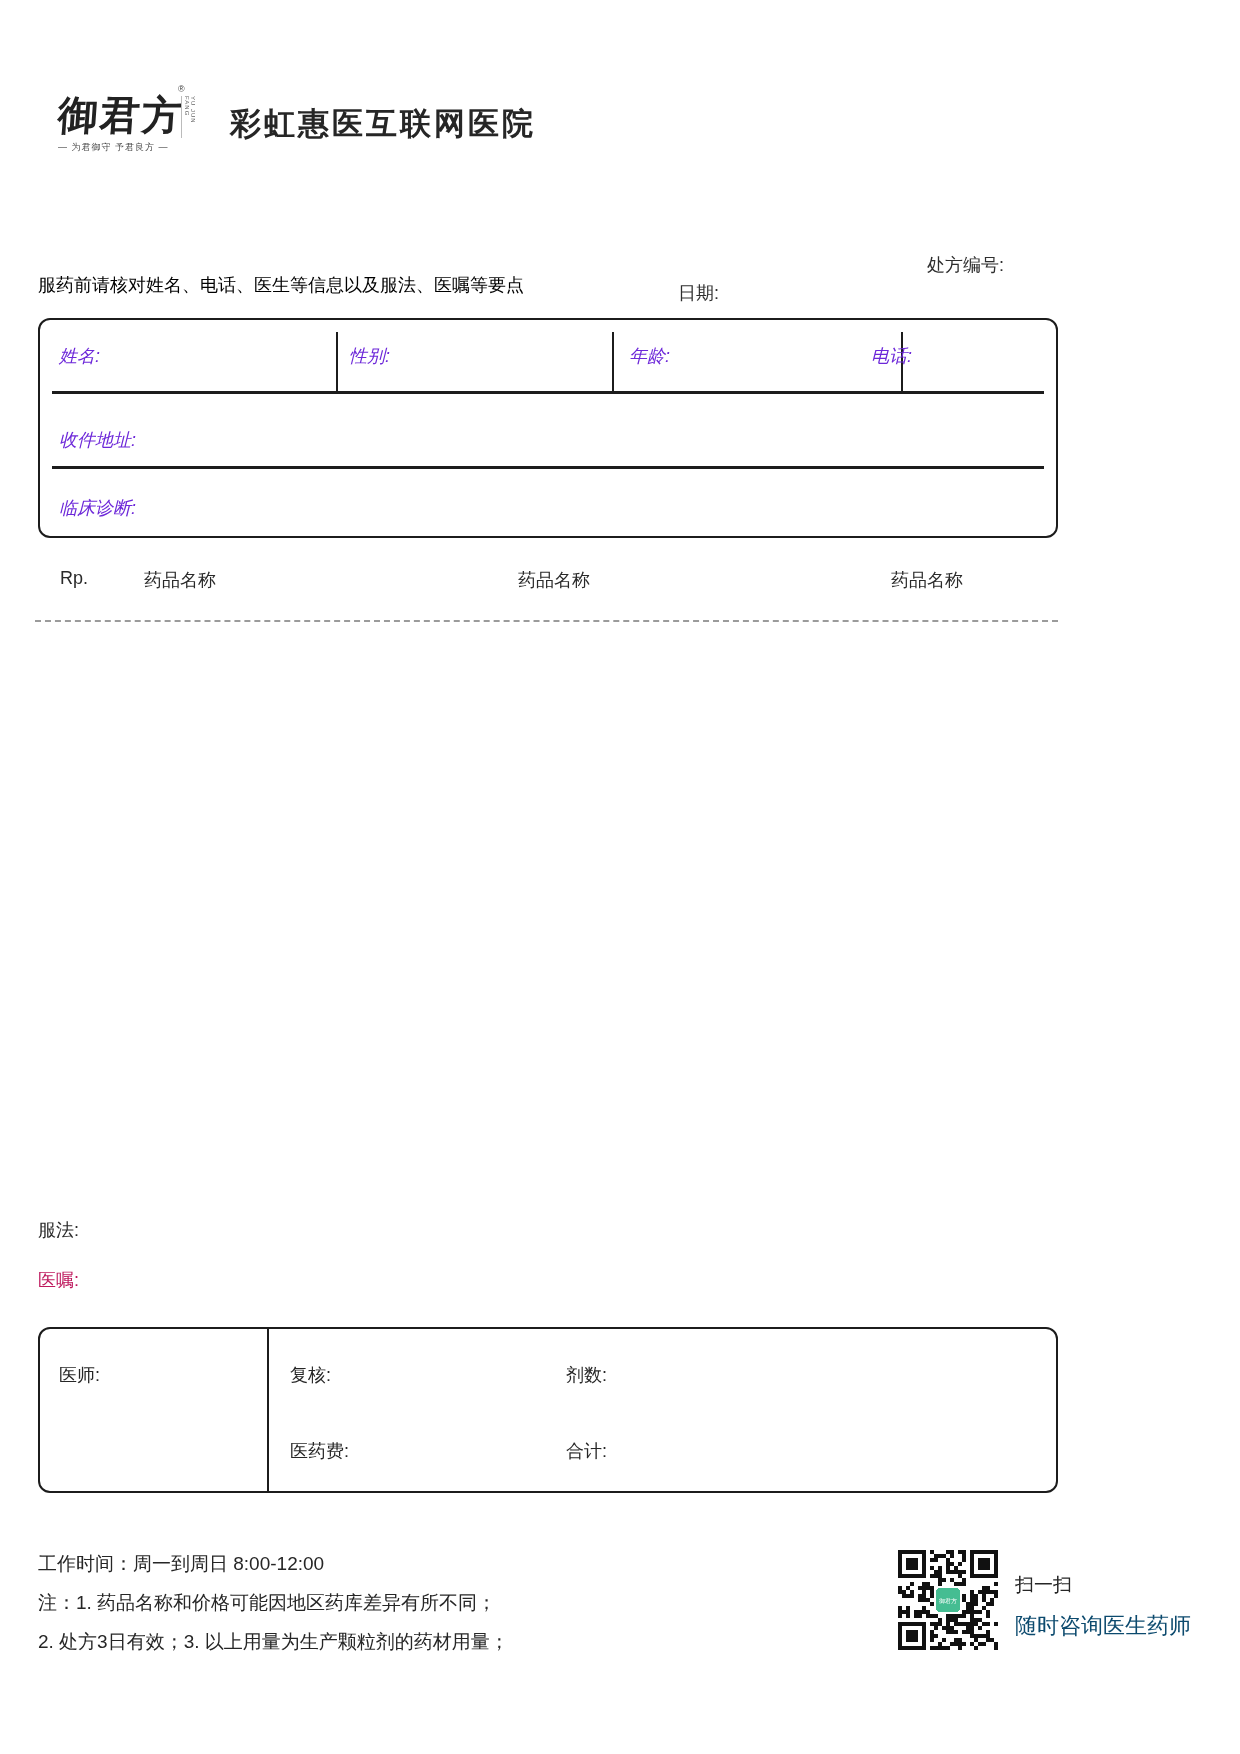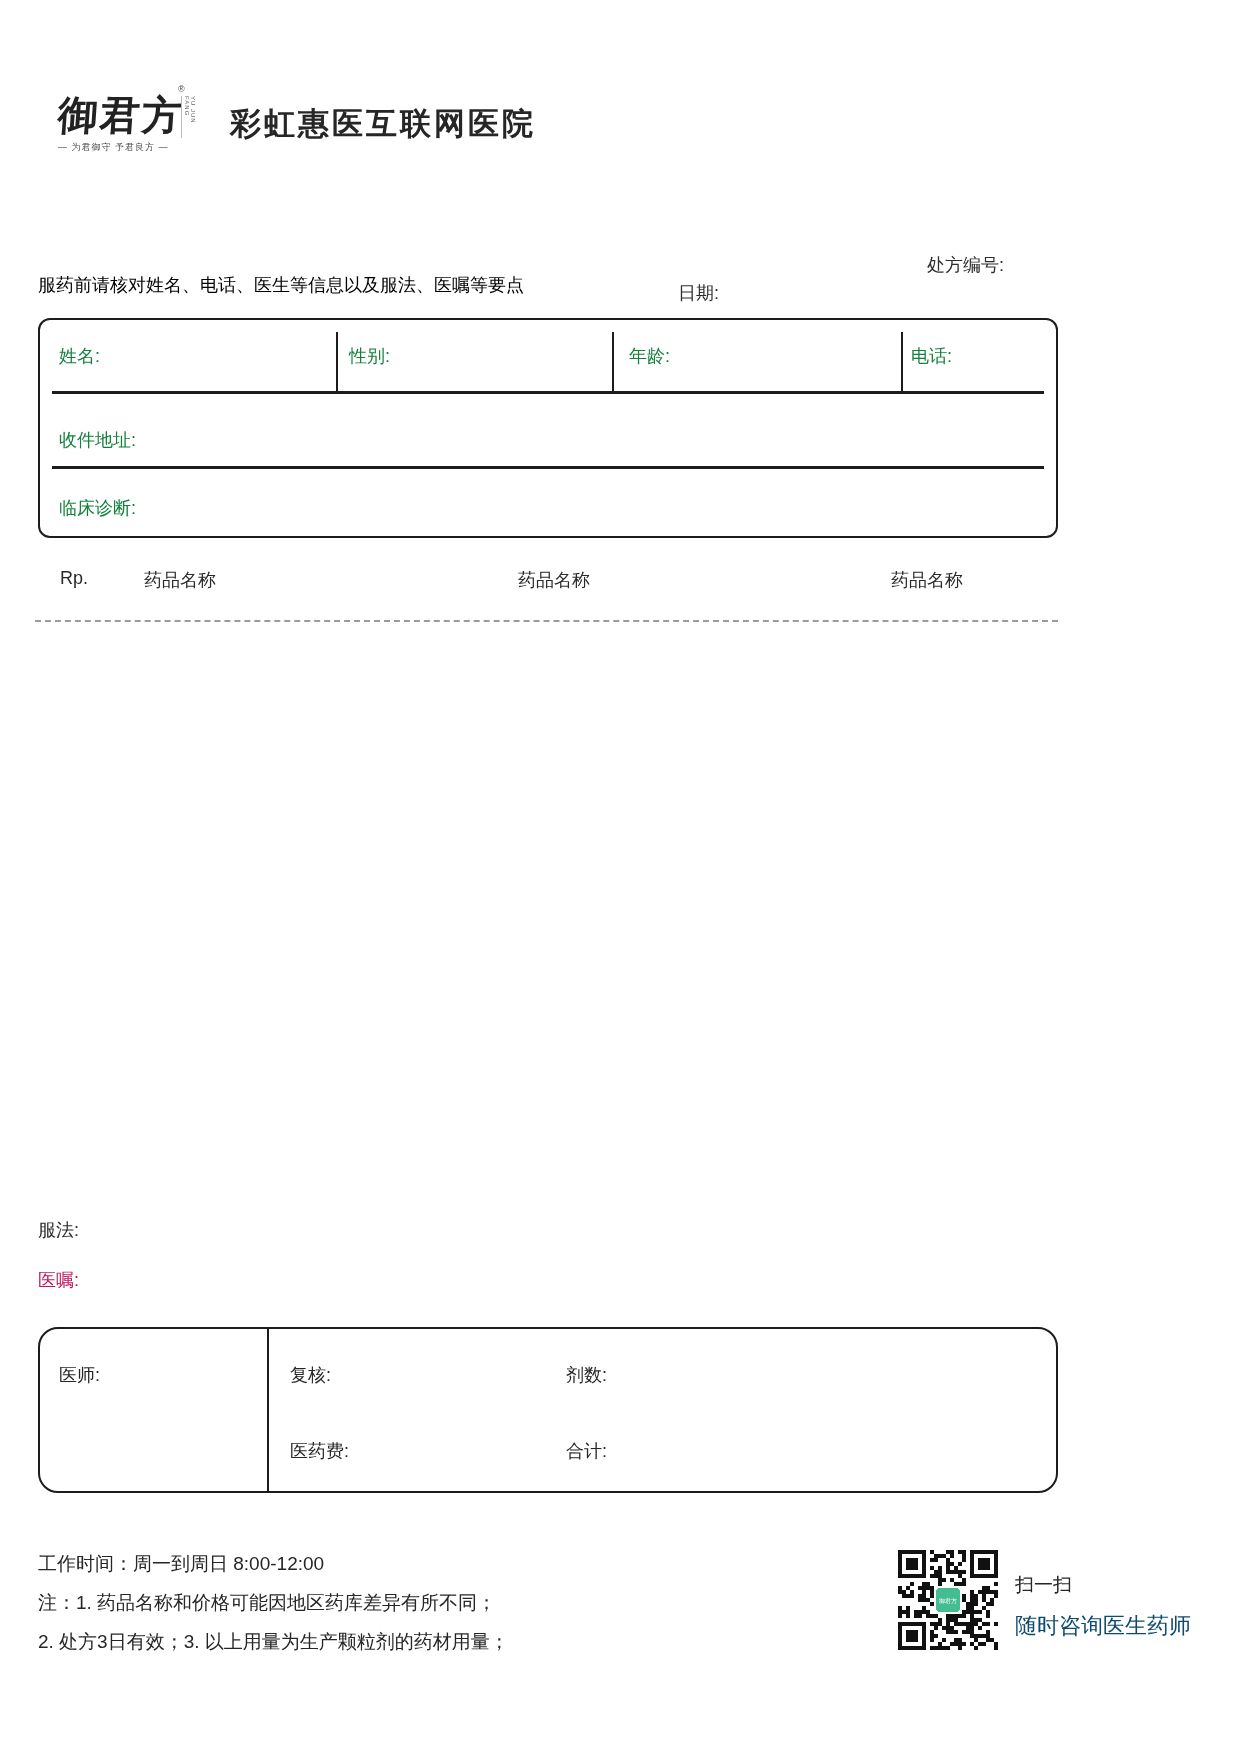--- a/index.html
+++ b/index.html
@@ -49,46 +49,46 @@
     border:2.5px solid #1c1c1c;border-radius:12px;
     box-sizing:border-box;
   }
   .patient-box .hline{position:absolute;left:12px;right:12px;height:2.5px;background:#1c1c1c;}
   .hline-1{top:71px;}
   .hline-2{top:146px;}
   .patient-box .vline{position:absolute;width:2px;background:#1c1c1c;top:12px;height:59px;}
   .vline-1{left:296px;}
   .vline-2{left:572px;}
   .vline-3{left:861px;}
-  .pb-label{position:absolute;font-size:18px;color:#15803d;white-space:nowrap;}
+  .pb-label{position:absolute;font-size:18px;color:#6d28d9;white-space:nowrap;font-style:italic;}
   .lbl-name{left:19px;top:24px;}
   .lbl-gender{left:309px;top:24px;}
   .lbl-age{left:589px;top:24px;}
-  .lbl-phone{left:871px;top:24px;}
+  .lbl-phone{left:831px;top:24px;}
   .lbl-address{left:19px;top:108px;}
   .lbl-diagnosis{left:19px;top:176px;}
 
   
   .rp-label{left:60px;top:568px;font-size:18px;color:#2a2a2a;}
   .drug-col-1{left:144px;top:568px;font-size:18px;color:#2a2a2a;}
   .drug-col-2{left:518px;top:568px;font-size:18px;color:#2a2a2a;}
   .drug-col-3{left:891px;top:568px;font-size:18px;color:#2a2a2a;}
   .dashed-sep{
     left:35px;top:620px;width:1023px;height:0;
     border-top:2.5px dashed #9b9b9b;
   }
 
   
   .usage-label{left:38px;top:1218px;font-size:18px;color:#2a2a2a;}
   .advice-label{left:38px;top:1268px;font-size:18px;color:#be185d;}
 
   
   .signoff-box{
     left:38px;top:1327px;width:1020px;height:166px;
-    border:2.5px solid #1c1c1c;border-radius:20px;
+    border:2.5px solid #1c1c1c;border-radius:12px;
     box-sizing:border-box;
   }
   .signoff-box .vdiv{position:absolute;left:227px;top:0;bottom:0;width:2px;background:#1c1c1c;}
   .so-label{position:absolute;font-size:18px;color:#262626;white-space:nowrap;}
   .lbl-physician{left:19px;top:34px;}
   .lbl-review{left:250px;top:34px;}
   .lbl-doses{left:526px;top:34px;}
   .lbl-fee{left:250px;top:110px;}
   .lbl-total{left:526px;top:110px;}
 

